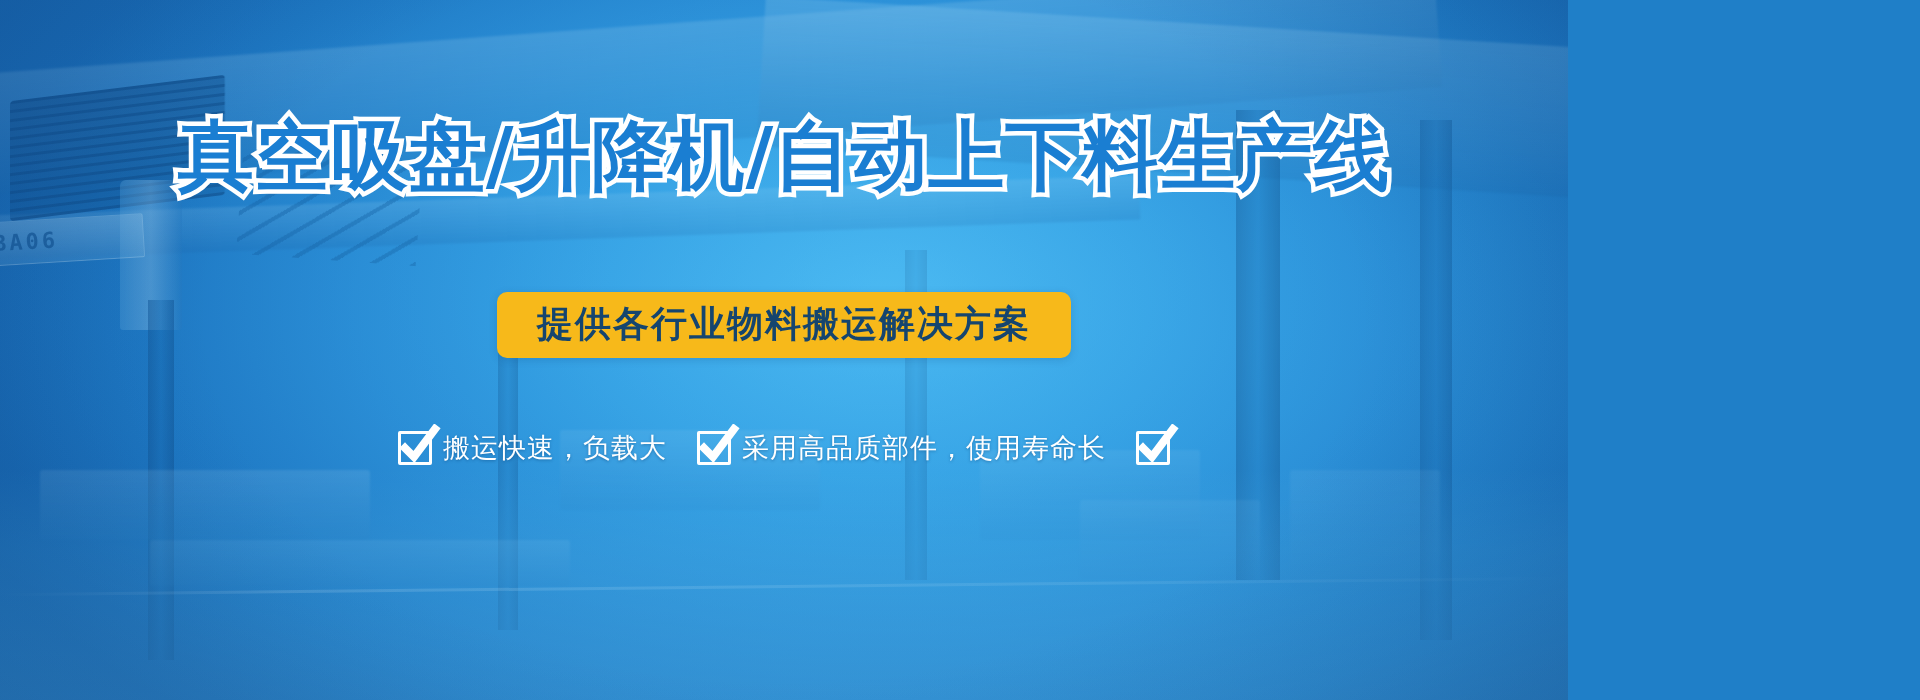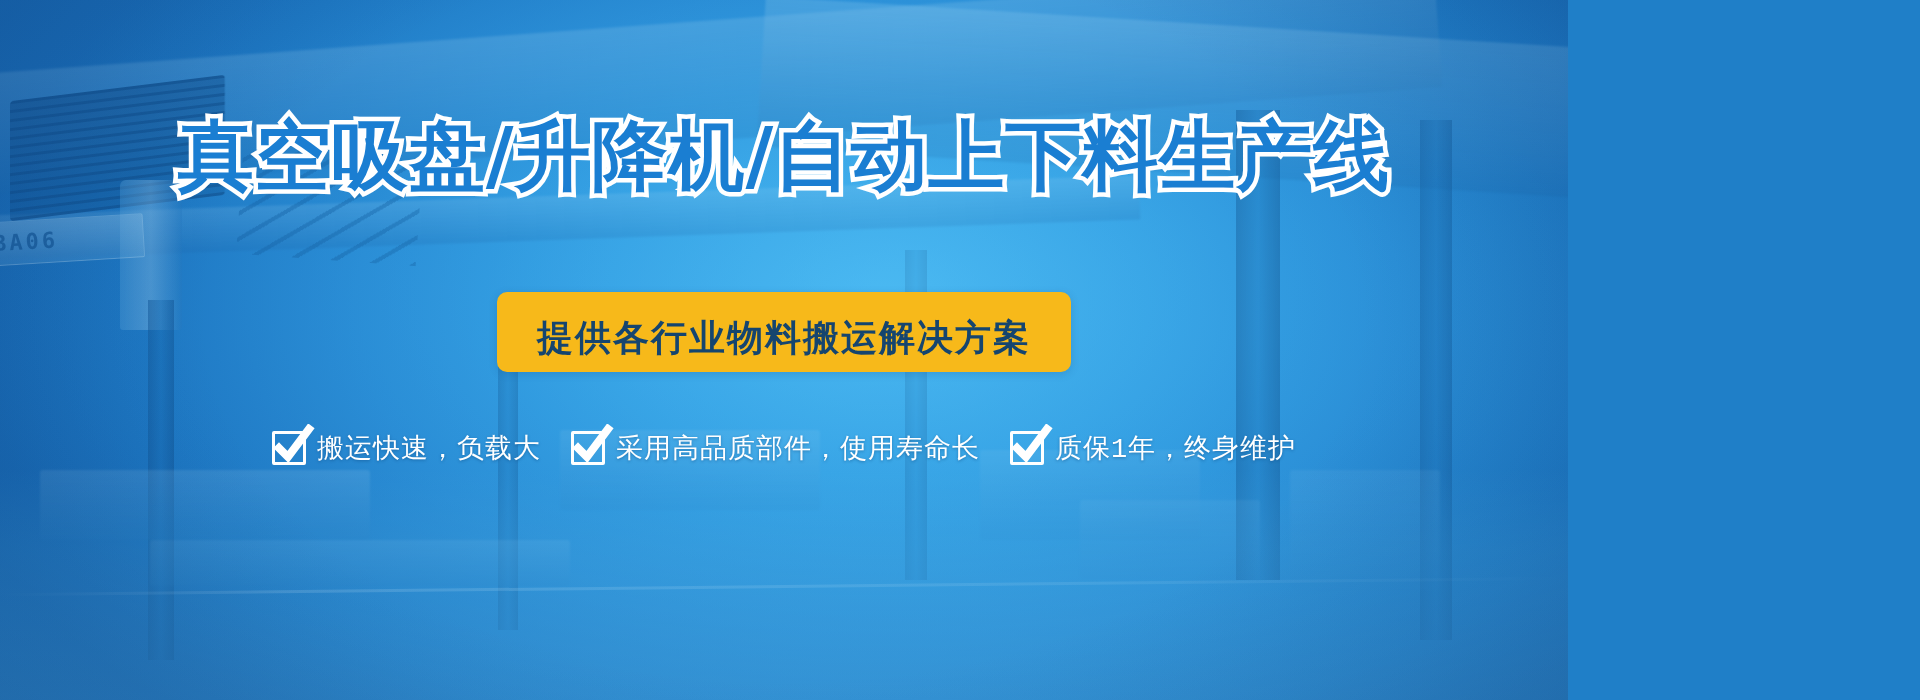--- a/index.html
+++ b/index.html
@@ -138,21 +138,21 @@
 
   .pill-wrap{position:absolute;left:0;right:0;top:292px;text-align:center;}
   .pill{
     display:inline-block;
     background:#f7b91a;
     color:#15456f;
     font-size:36px;
     font-weight:700;
     letter-spacing:2px;
     line-height:1;
-    padding:28px 40px 16px;
+    padding:14px 40px 16px;
     border-radius:10px;
     box-shadow:0 2px 8px rgba(10,58,110,.18);
   }
 
   .features{
     position:absolute;left:0;right:0;top:430px;
     display:flex;justify-content:center;align-items:center;
     gap:30px;
   }
   .feature{display:flex;align-items:center;gap:11px;}
@@ -244,18 +244,17 @@
         </span>
         <span class="feature-label">采用高品质部件，使用寿命长</span>
       </div>
 
       <div class="feature">
         <span class="chk">
           <svg viewBox="0 0 44 44" aria-hidden="true">
             <path d="M8 24 L17 33 L38 5" fill="none" stroke="#ffffff" stroke-width="8" stroke-linecap="square" stroke-linejoin="miter"></path>
           </svg>
         </span>
-        <span class="feature-label">质保1年，终身维护</span>
       </div>
 
     </div>
   </div>
 </div>
 
 </body></html>

